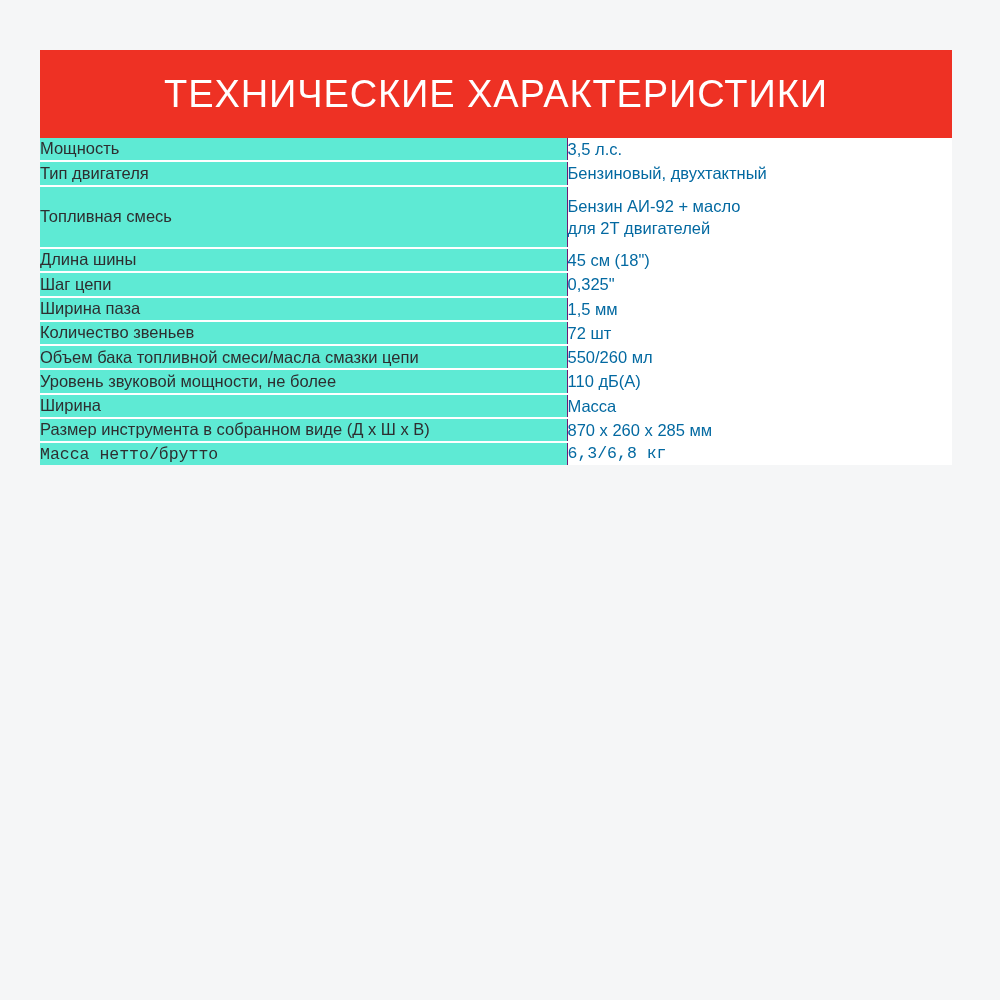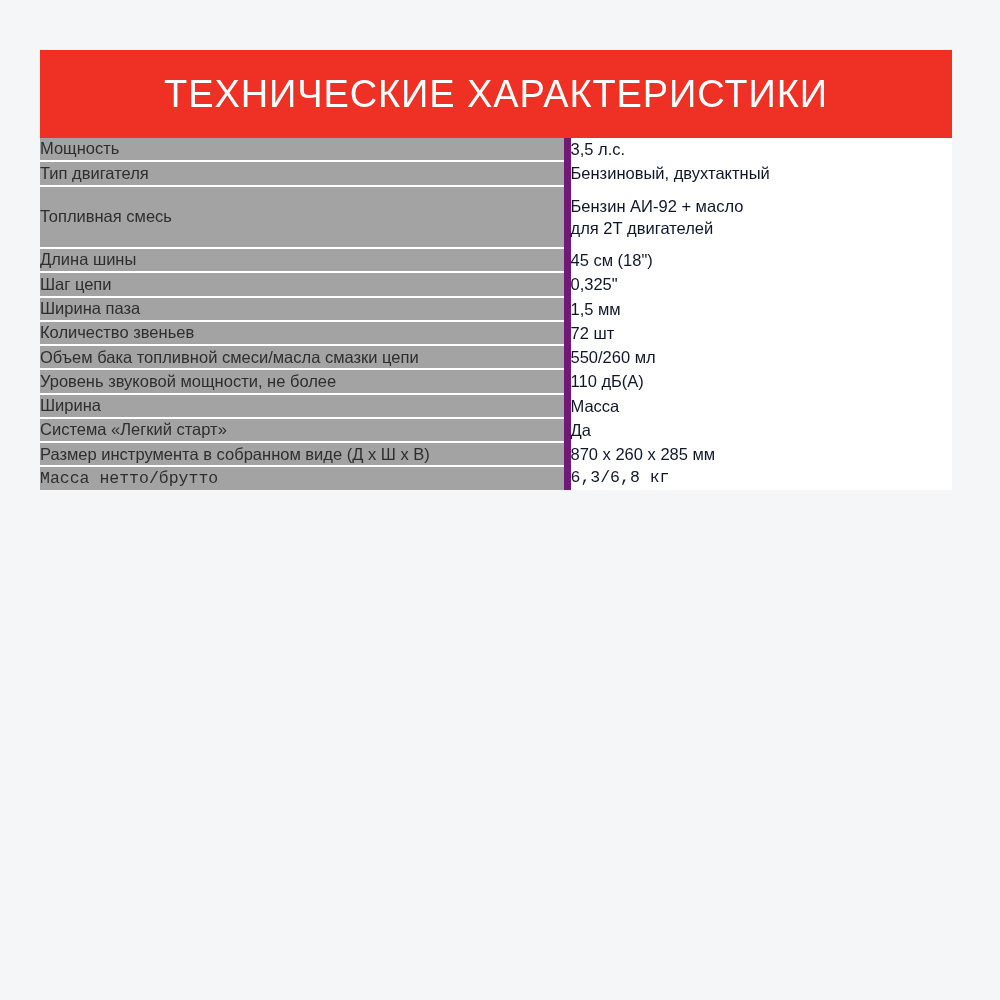--- a/index.html
+++ b/index.html
@@ -55,33 +55,33 @@
     vertical-align: middle;
     padding: 0;
     border-bottom: 2px solid #ffffff;
   }
   .spec-row:last-child > td {
     border-bottom: none;
     font-family: Liberation Mono, monospace;
   }
 
   .cell-label {
-    background: #a3a3a3;
+    background: #5eead4;
     color: #2e2e30;
     font-size: 16.5px;
     line-height: 1.3;
     padding: 13px 18px 13px 20px;
   }
   .cell-value {
     background: #ffffff;
-    color: #0f172a;
+    color: #0369a1;
     font-size: 16.5px;
     line-height: 1.35;
     padding: 13px 18px 13px 20px;
-    border-left: 7px solid #701a75;
+    border-left: 1px solid #701a75;
   }
   .cell-value .val-line {
     display: block;
   }
   .cell-value sup {
     font-size: 0.66em;
     vertical-align: super;
     line-height: 0;
   }
 
@@ -144,24 +144,20 @@
         </tr>
         <tr class="spec-row">
           <td class="cell-label">Уровень звуковой мощности, не более</td>
           <td class="cell-value">110 дБ(А)</td>
         </tr>
         <tr class="spec-row">
           <td class="cell-label">Ширина</td>
           <td class="cell-value">Масса</td>
         </tr>
         <tr class="spec-row">
-          <td class="cell-label">Система «Легкий старт»</td>
-          <td class="cell-value">Да</td>
-        </tr>
-        <tr class="spec-row">
           <td class="cell-label">Размер инструмента в собранном виде (Д х Ш х В)</td>
           <td class="cell-value">870 x 260 x 285 мм</td>
         </tr>
         <tr class="spec-row">
           <td class="cell-label">Масса нетто/брутто</td>
           <td class="cell-value">6,3/6,8 кг</td>
         </tr>
       </tbody>
   </table>
 

